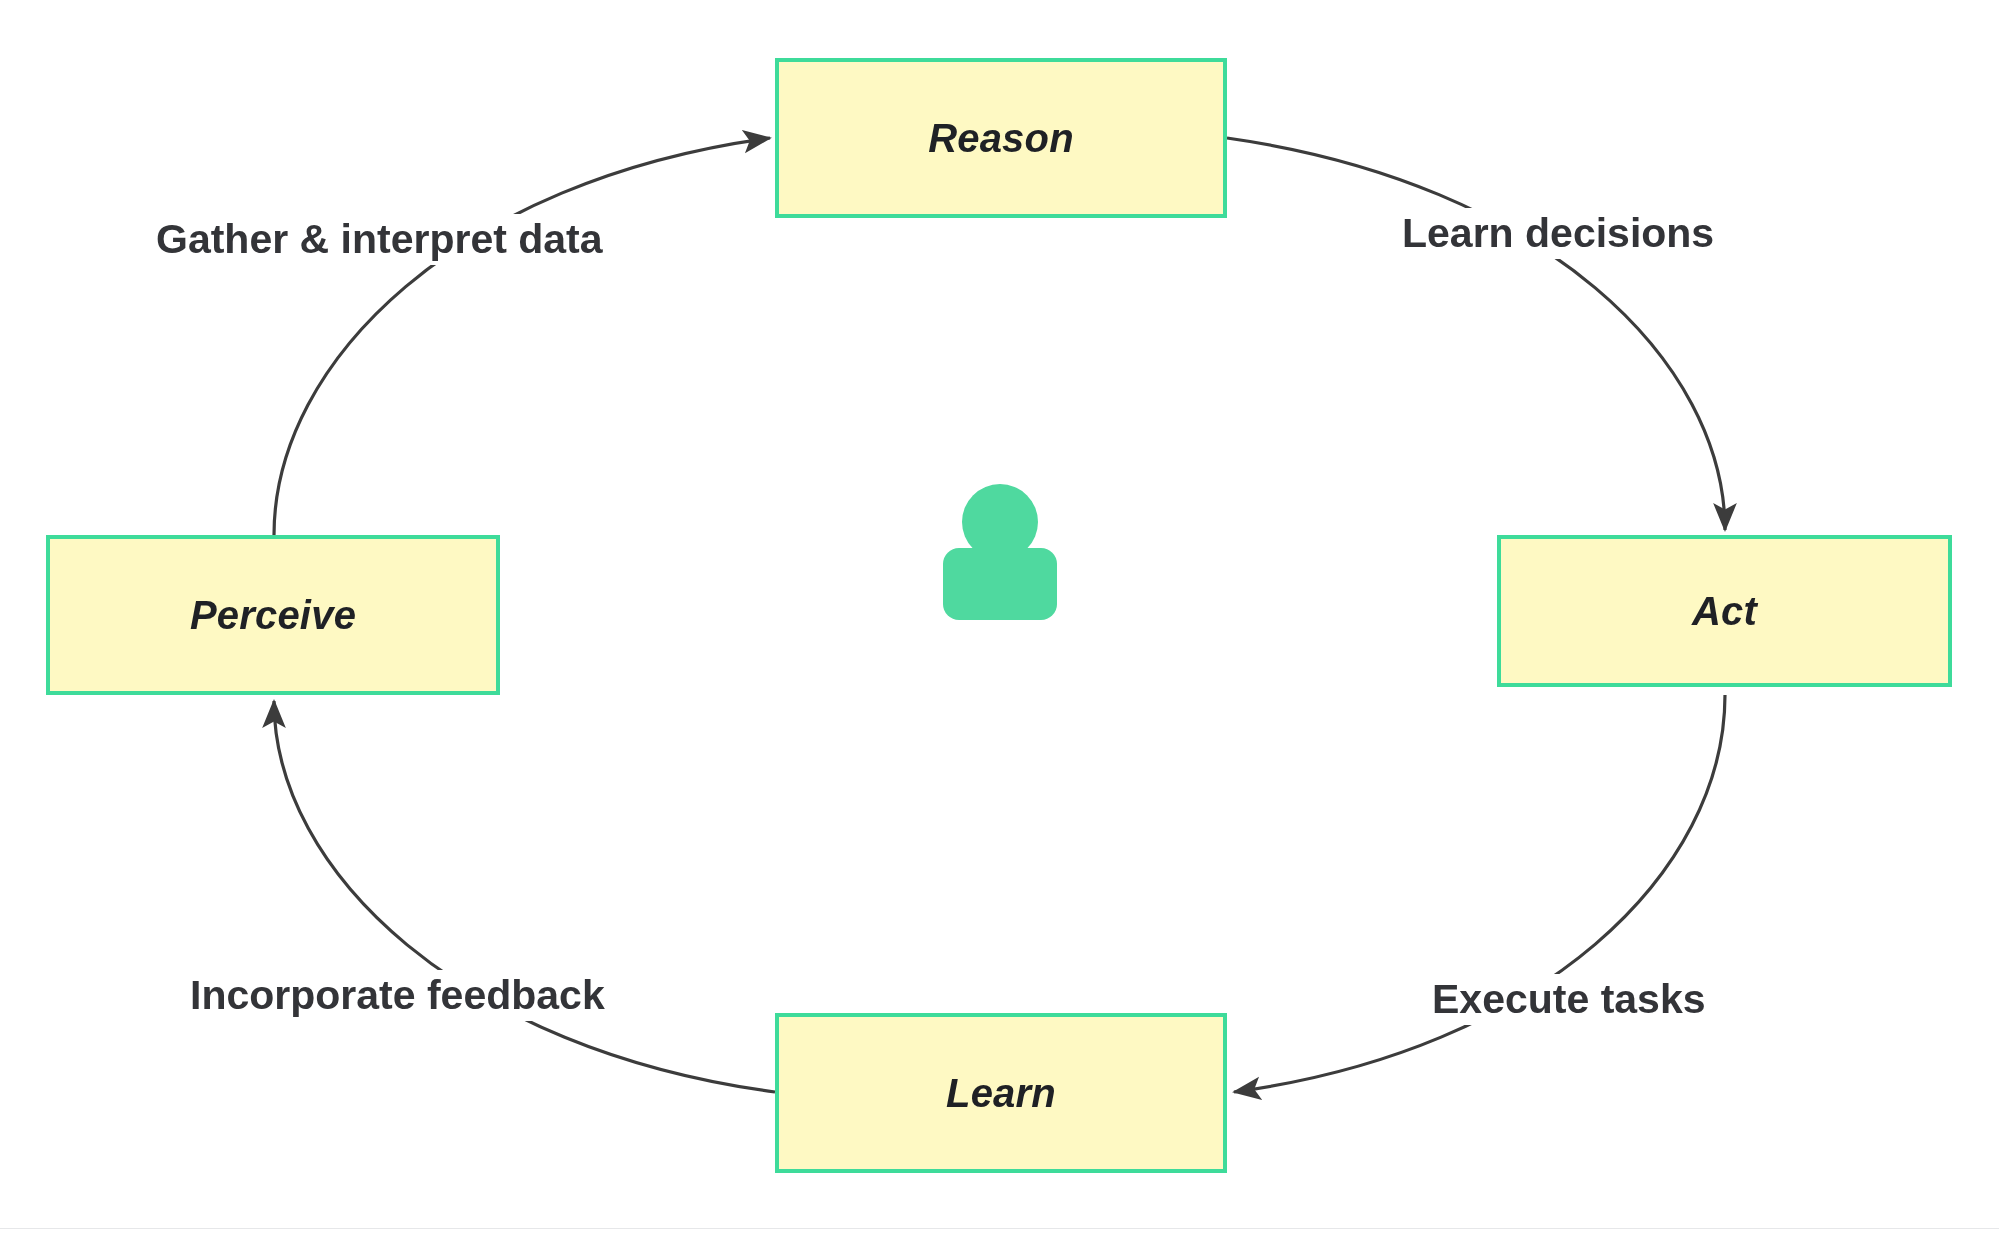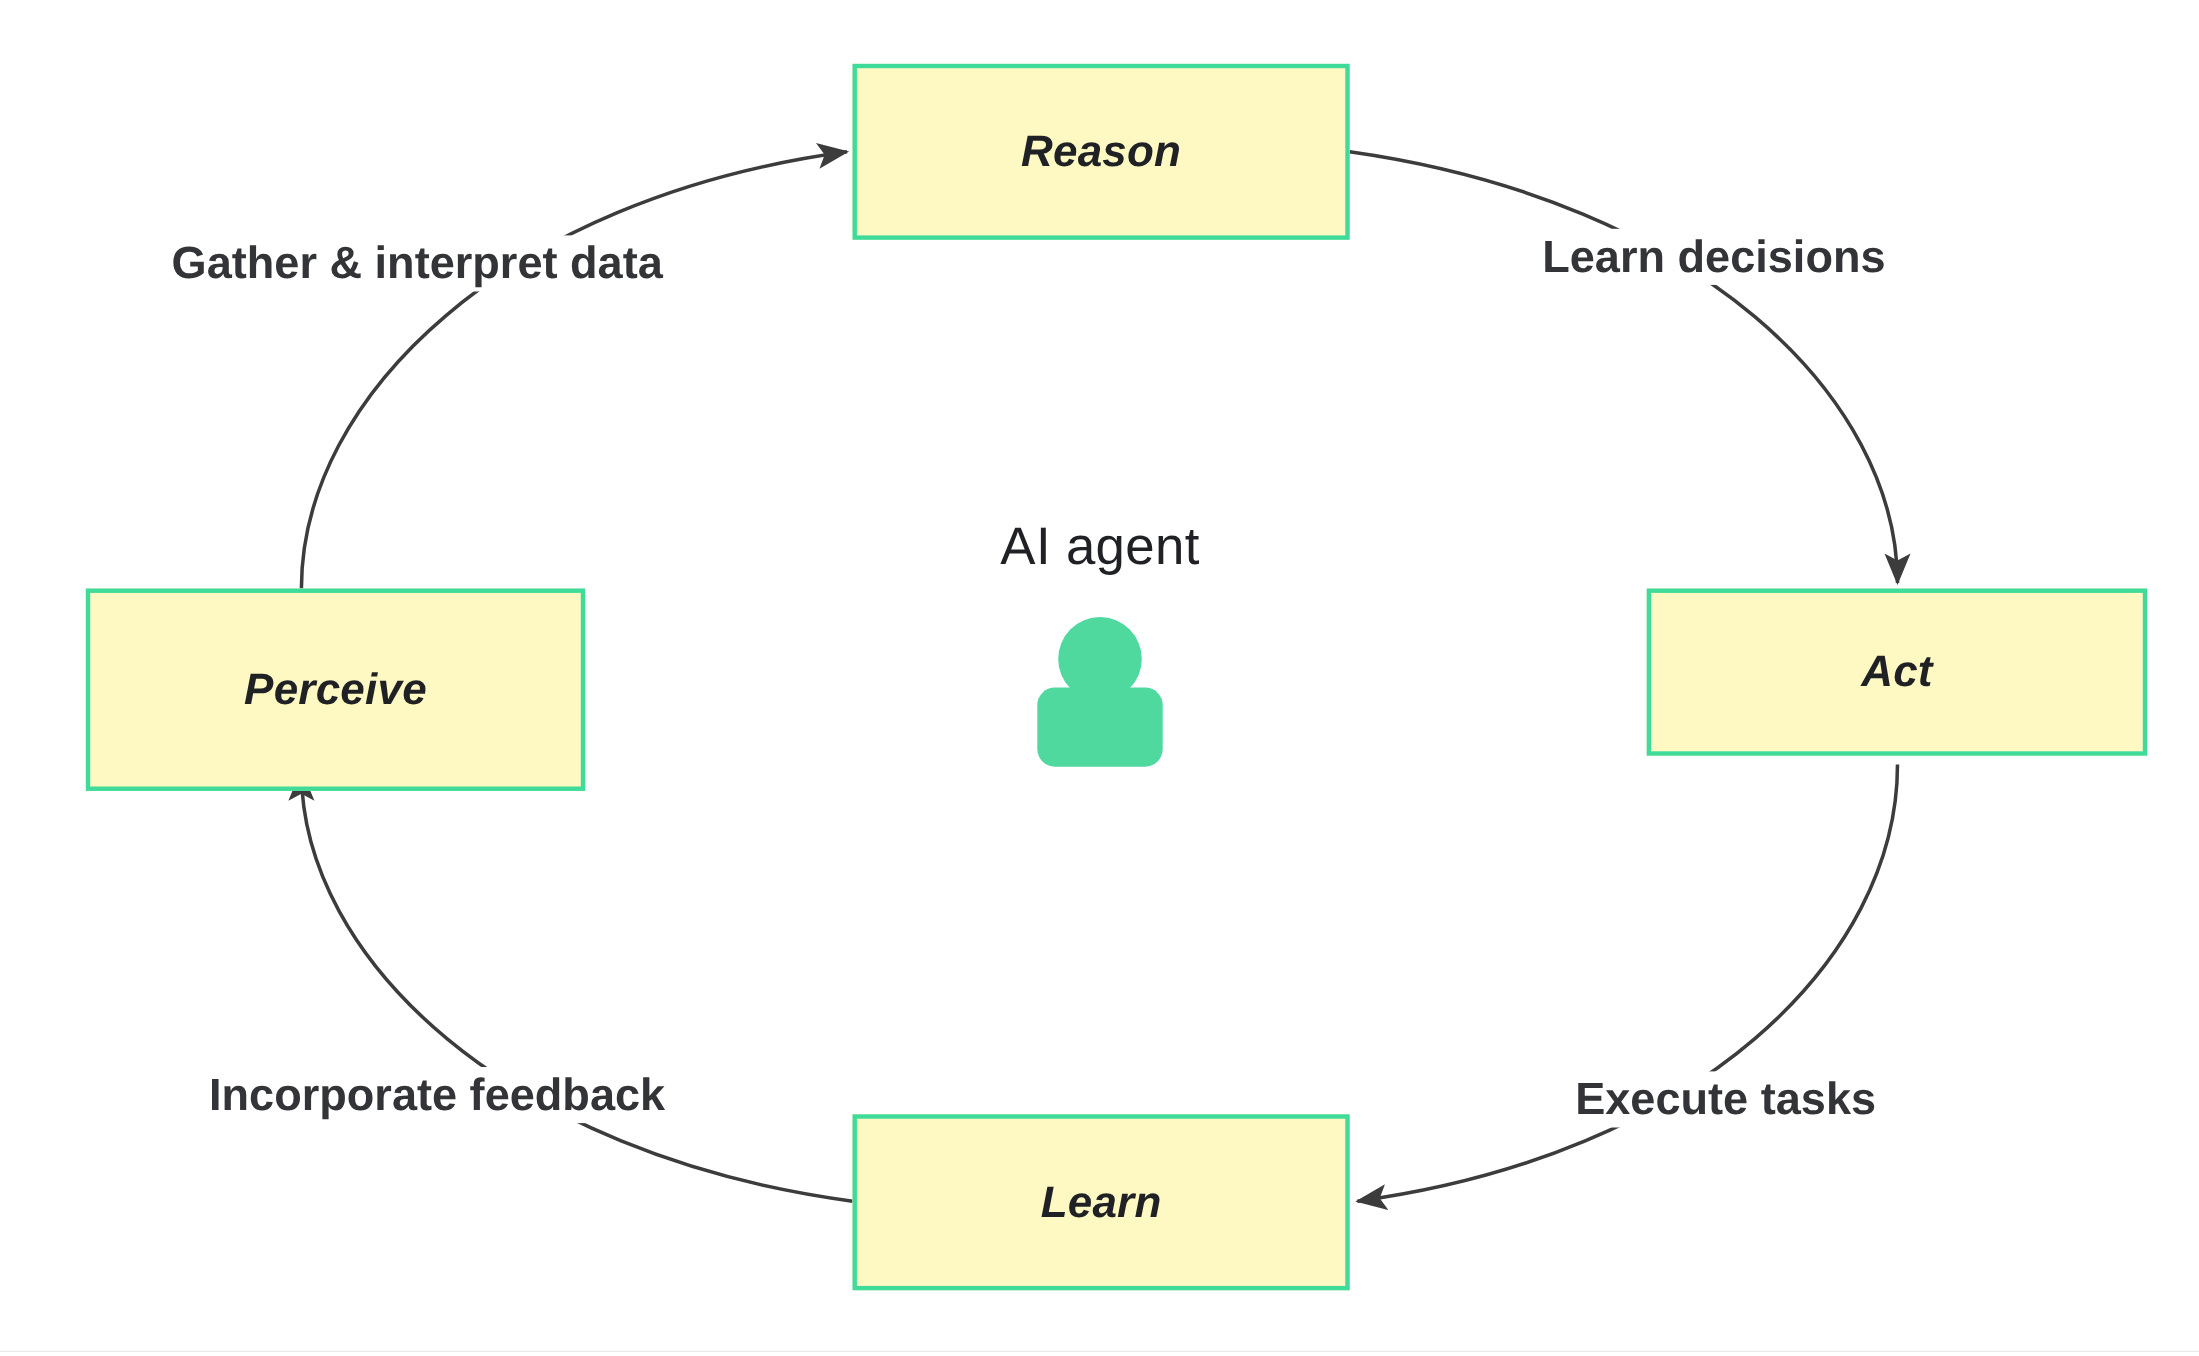--- a/index.html
+++ b/index.html
@@ -38,21 +38,21 @@
   .node-label {
     font-size: 40px;
     font-weight: bold;
     color: #1f2125;
     letter-spacing: 0.2px;
     white-space: nowrap;
   }
   #node-reason { left: 775px;  top: 58px;   width: 452px; height: 160px; }
   #node-act    { left: 1497px; top: 535px;  width: 455px; height: 152px; }
   #node-learn  { left: 775px;  top: 1013px; width: 452px; height: 160px; }
-  #node-perceive { left: 46px; top: 535px;  width: 454px; height: 184px; margin-left: 32px; }
+  #node-perceive { left: 46px; top: 535px;  width: 454px; height: 160px; }
 
   .edge-label {
     position: absolute;
     font-size: 41px;
     font-weight: bold;
     color: #333438;
     white-space: nowrap;
     background: #ffffff;
     padding: 2px 8px;
     line-height: 1.15;
@@ -125,21 +125,20 @@
   <div class="node" id="node-perceive">
     <span class="node-label">Perceive</span>
   </div>
 
   <div class="edge-label" id="label-gather">Gather &amp; interpret data</div>
   <div class="edge-label" id="label-make">Learn decisions</div>
   <div class="edge-label" id="label-execute">Execute tasks</div>
   <div class="edge-label" id="label-incorp">Incorporate feedback</div>
 
   <div id="center">
-    <div id="center-title">AI agent</div>
     <svg id="agent-icon" viewBox="0 0 170 170">
       <circle cx="85" cy="52" r="38" fill="#4fd99f"></circle>
       <rect x="28" y="78" width="114" height="72" rx="16" ry="16" fill="#4fd99f"></rect>
     </svg>
   </div>
 
   <div id="bottom-rule"></div>
 
 </div>
 

